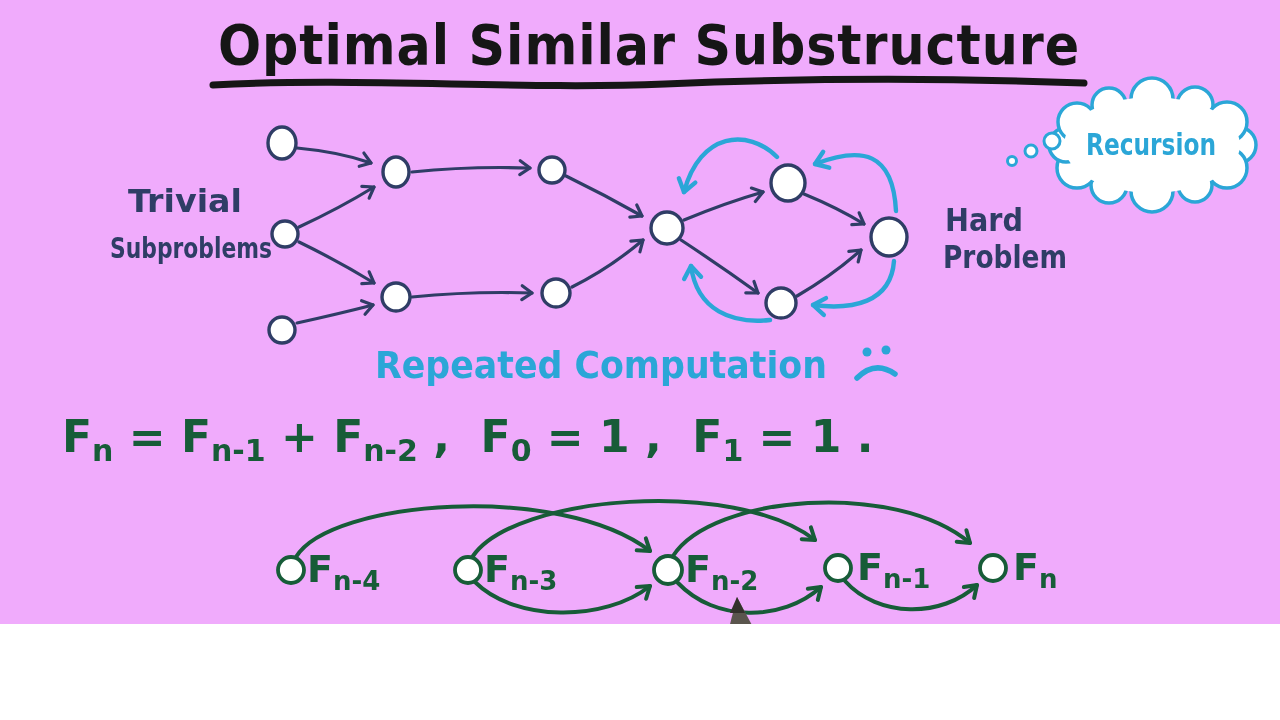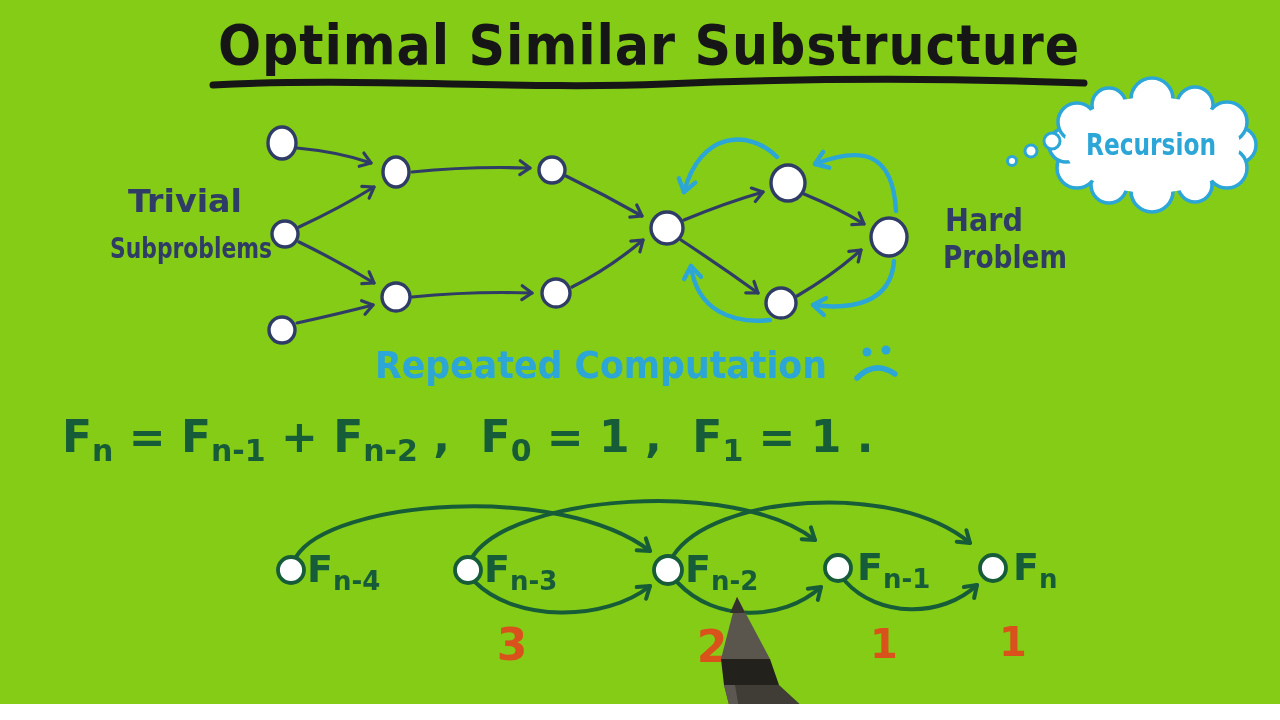--- a/index.html
+++ b/index.html
@@ -1,17 +1,17 @@
 <!DOCTYPE html>
 <html><head>
 <meta charset="utf-8">
 <style>
   html,body{margin:0;padding:0;background:#ffffff;}
   .stage{
-    position:relative;width:1280px;height:704px;background:#84cc16;overflow:hidden;
+    position:relative;width:1280px;height:624px;background:#f0abfc;overflow:hidden;
     font-family:"DejaVu Sans", sans-serif;
   }
   svg text{font-family:"DejaVu Sans", sans-serif;}
   .title-text{font-size:56px;font-weight:bold;fill:#161616;letter-spacing:1px;}
   .navy-label{font-weight:bold;fill:#2f3d66;}
   .cyan-label{font-weight:bold;fill:#2ba6d7;}
   .green-text{font-weight:bold;fill:#175c38;}
   .orange-num{font-weight:bold;fill:#d9521c;}
   .formula-main{font-size:44px;}
   .formula-sub{font-size:30px;}

